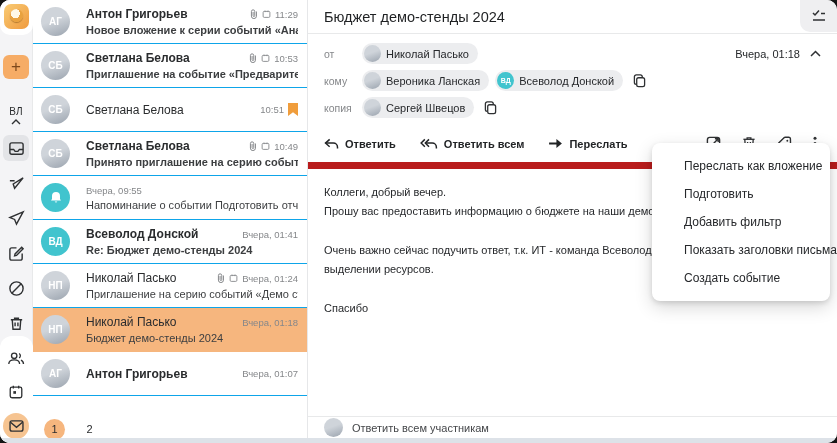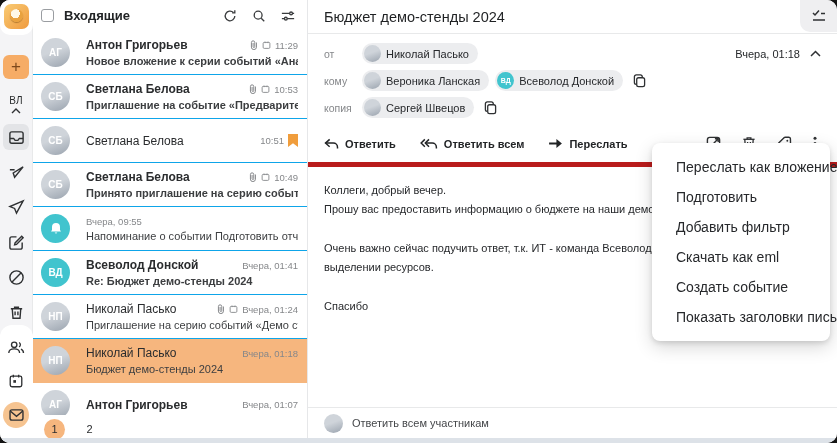--- a/index.html
+++ b/index.html
@@ -7,21 +7,21 @@
   body { background:#141414; font-family:"Liberation Sans", sans-serif; color:#26282b; }
   .window { position:relative; width:837px; height:443px; background:#fff; border-radius:10px; overflow:hidden; display:flex; }
   .bottom-edge { position:absolute; left:0; right:0; bottom:0; height:5px; background:#dde2e8; z-index:40; }
 
   
   .rail { width:33px; background:#f4f4f6; border-right:1px solid #e8e9ea; display:flex; flex-direction:column; align-items:center; flex:0 0 33px; z-index:5; }
   .logo-wrap { width:33px; background:#fff; border-radius:0 0 10px 10px; padding:4px 0 6px; display:flex; justify-content:center; }
   .logo { width:25px; height:25px; border-radius:7px; background:linear-gradient(135deg,#f9cb74,#ef9a3e); position:relative; }
   .logo::after { content:""; position:absolute; left:6px; top:5px; width:13px; height:13px; border-radius:50%; background:radial-gradient(circle at 40% 35%, #fff8e6 0 40%, #e9a23f 41% 100%); box-shadow:0 1px 1px rgba(120,70,10,.5); }
   .plus-btn { margin-top:20px; width:26px; height:26px; border-radius:6px; background:#f6ac66; color:#7c481c; font-size:17px; line-height:24px; text-align:center; font-weight:400; cursor:pointer; }
-  .profile { margin-top:16px; font-size:10px; color:#2a2c2e; letter-spacing:.2px; }
+  .profile { margin-top:27px; font-size:10px; color:#2a2c2e; letter-spacing:.2px; }
   .rail-chev { margin-top:2px; }
   .rail-icons { display:flex; flex-direction:column; align-items:center; margin-top:10px; gap:9px; }
   .rail-ico { width:26px; height:26px; display:flex; align-items:center; justify-content:center; border-radius:6px; color:#2f3133; cursor:pointer; }
   .rail-ico.active { background:#e3e4e7; }
   .rail-bottom { margin-top:auto; width:33px; background:#fff; border-radius:12px 12px 0 0; display:flex; flex-direction:column; align-items:center; gap:8px; padding:9px 0 8px; }
   .mail-active { width:26px; height:26px; border-radius:50%; background:#f6c491; display:flex; align-items:center; justify-content:center; }
 
   
   .list-panel { width:275px; flex:0 0 275px; border-right:1px solid #e6e7e9; display:flex; flex-direction:column; background:#fff; }
   .list-header { height:31px; display:flex; align-items:center; padding:0 12px 0 8px; gap:8px; flex:0 0 31px; }
@@ -53,32 +53,32 @@
   .corner-tab { position:absolute; top:0; right:0; width:37px; height:32px; background:#efeff1; border-radius:0 0 0 10px; display:flex; align-items:center; justify-content:center; color:#2f3133; cursor:pointer; z-index:6; }
   .meta-block { padding:9px 16px 2px; }
   .m-row { display:flex; align-items:center; margin-bottom:6px; }
   .m-label { width:38px; font-size:10.5px; color:#85878a; flex:0 0 38px; }
   .chips { display:flex; align-items:center; gap:6px; flex-wrap:wrap; }
   .chip { display:flex; align-items:center; gap:5px; background:#ecedef; border-radius:11px; padding:2px 9px 2px 2px; font-size:11px; color:#26282b; cursor:pointer; }
   .av-s { width:17px; height:17px; border-radius:50%; flex:0 0 17px; display:flex; align-items:center; justify-content:center; color:#fff; font-size:7px; font-weight:700; }
   .copy-btn { display:flex; margin-left:4px; color:#2f3133; cursor:pointer; }
   .m-right { margin-left:auto; display:flex; align-items:center; gap:10px; }
   .m-time { font-size:11px; color:#26282b; }
-  .actions { display:flex; align-items:center; padding:10px 16px 11px; border-bottom:5px solid #b91c1c; gap:24px; }
+  .actions { display:flex; align-items:center; padding:10px 16px 11px; border-bottom:7px solid #b91c1c; gap:24px; }
   .act-btn { display:flex; align-items:center; gap:6px; font-size:11px; font-weight:700; color:#222426; cursor:pointer; }
   .act-icons { margin-left:auto; display:flex; gap:21px; align-items:center; color:#2f3133; padding-right:4px; }
   .act-icons span { cursor:pointer; display:flex; }
   .body-text { padding:14px 16px; font-size:11px; line-height:1.75; color:#26282b; white-space:pre-line; flex:1; overflow:hidden; }
-  .quick-reply { position:absolute; left:0; right:0; bottom:5px; height:31px; border-top:1px solid #e8e9ea; background:#fff; display:flex; align-items:center; gap:9px; padding:0 16px; cursor:text; }
+  .quick-reply { position:absolute; left:0; right:0; bottom:5px; height:22px; border-top:1px solid #e8e9ea; background:#fff; display:flex; align-items:center; gap:9px; padding:0 16px; cursor:text; }
   .qr-label { font-size:11px; color:#45474a; }
   .av-q { width:19px; height:19px; border-radius:50%; background:linear-gradient(160deg,#cfd4da 0 45%,#9aa3ae 100%); display:flex; align-items:center; justify-content:center; }
 
   
   .menu { position:absolute; top:143px; right:7px; width:178px; background:#fff; border-radius:8px; box-shadow:0 2px 5px rgba(0,0,0,.12), 0 6px 18px rgba(0,0,0,.16); padding:9px 0; z-index:20; }
-  .menu-item { font-size:14px; color:#26282b; padding:7px 24px; white-space:nowrap; cursor:pointer; }
+  .menu-item { font-size:12px; color:#26282b; padding:7px 32px; white-space:nowrap; cursor:pointer; }
 
   svg { display:block; }
 </style>
 </head>
 <body>
 
 <div class="window">
 
   <div class="rail">
     <div class="logo-wrap">
@@ -152,45 +152,20 @@
             <path d="M1.5 2.5 L8 8 L14.5 2.5"></path>
           </svg>
       </div>
       <div class="rail-ico">
         
       </div>
     </div>
   </div>
 
   <div class="list-panel">
-    <div class="list-header">
-      <div class="cbx"></div>
-      <div class="list-title">Входящие</div>
-      <div class="lh-icons">
-        <span>
-          <svg width="14" height="14" viewBox="0 0 16 16" fill="none" stroke="#3a3c3e" stroke-width="1.5">
-              <path d="M13.5 8 a5.5 5.5 0 1 1 -1.6 -3.9"></path>
-              <path d="M13.5 1.5 v3 h-3"></path>
-            </svg>
-        </span>
-        <span>
-          <svg width="14" height="14" viewBox="0 0 16 16" fill="none" stroke="#3a3c3e" stroke-width="1.5">
-              <circle cx="7" cy="7" r="4.5"></circle>
-              <path d="M10.5 10.5 L14 14"></path>
-            </svg>
-        </span>
-        <span>
-          <svg width="14" height="14" viewBox="0 0 16 16" fill="none" stroke="#3a3c3e" stroke-width="1.5">
-              <path d="M1 5 h9 M13 5 h2 M1 11 h3 M7 11 h8"></path>
-              <circle cx="11.5" cy="5" r="1.6"></circle>
-              <circle cx="5.5" cy="11" r="1.6"></circle>
-            </svg>
-        </span>
-      </div>
-    </div>
 
     <div class="rows">
 
       <div class="row unread">
         <div class="av photo">АГ</div>
         <div class="row-main">
           <div class="row-top">
             <span class="sender">Антон Григорьев</span>
             <span class="meta">
               <span>
@@ -492,20 +467,19 @@
 
     <div class="quick-reply">
       <span class="av-q"></span>
       <span class="qr-label">Ответить всем участникам</span>
     </div>
 
     <div class="menu">
       <div class="menu-item">Переслать как вложение</div>
       <div class="menu-item">Подготовить</div>
       <div class="menu-item">Добавить фильтр</div>
-      <div class="menu-item">Скачать как eml</div>
+      <div class="menu-item">Показать заголовки письма</div>
       <div class="menu-item">Создать событие</div>
-      <div class="menu-item">Показать заголовки письма</div>
     </div>
   </div>
 
   <div class="bottom-edge"></div>
 </div>
 
 </body></html>

